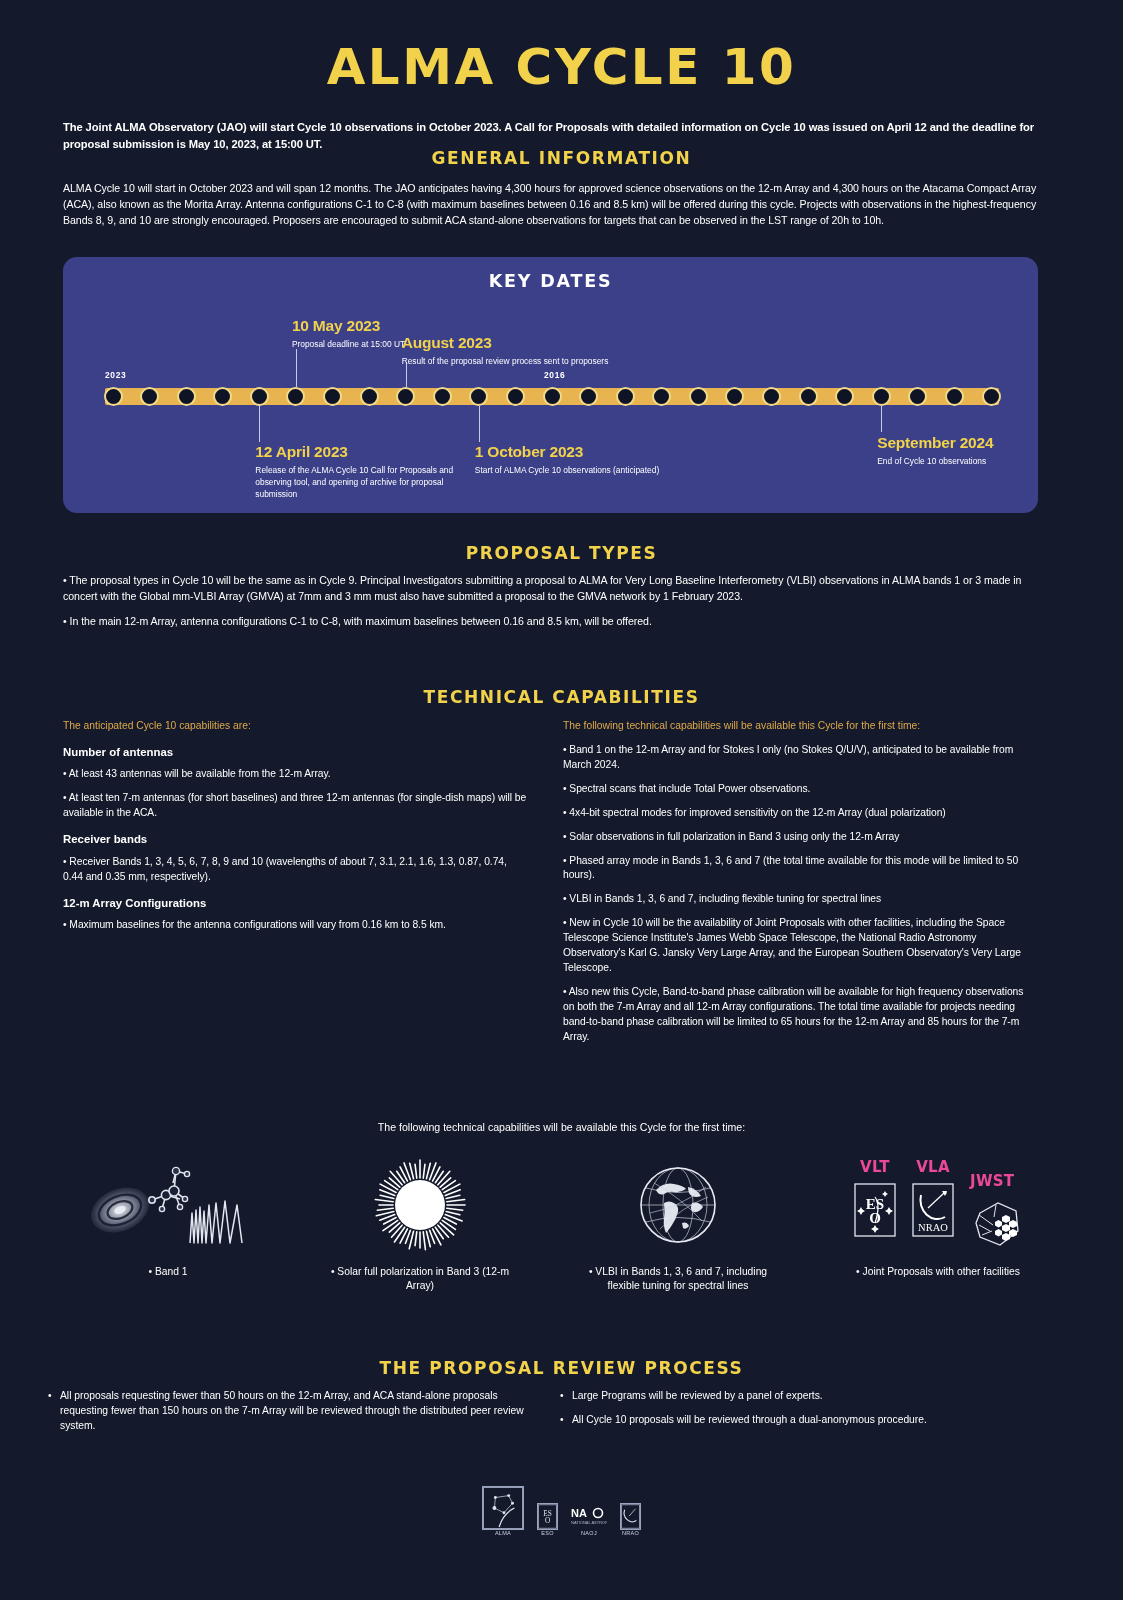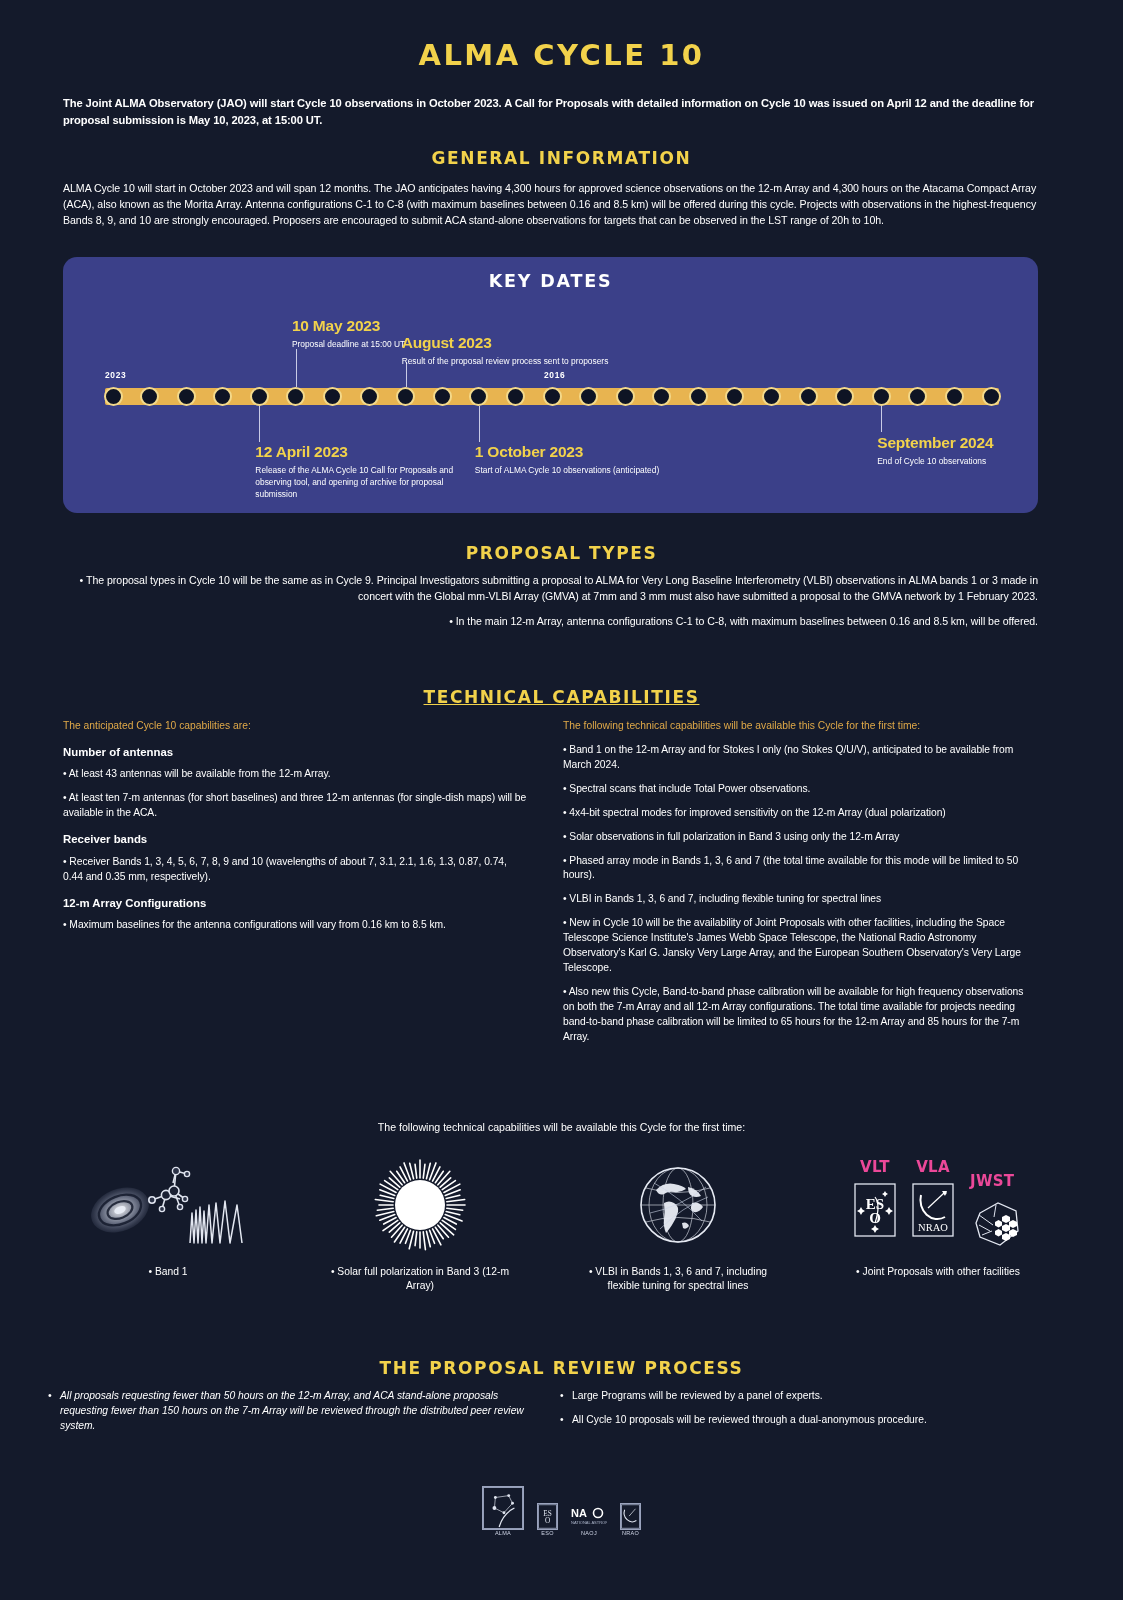--- a/index.html
+++ b/index.html
@@ -10,21 +10,21 @@
     font-family: "Liberation Sans", sans-serif;
     color: #ffffff;
     overflow: hidden;
   }
   .page { position: relative; width: 1123px; height: 1600px; background: #141a2b; }
 
   
   .main-title {
     text-align: center;
     color: #f2d24b;
-    font-size: 29px;
+    font-size: 50px;
     font-weight: bold;
     letter-spacing: 2.5px;
     padding-top: 38px;
     font-family: "DejaVu Sans", sans-serif;
   }
   .lede {
     margin: 23px 63px 0 63px;
     font-size: 11.2px;
     font-weight: bold;
     line-height: 1.55;
@@ -104,21 +104,21 @@
   .ev-desc {
     color: #ffffff;
     font-size: 8.4px;
     line-height: 1.45;
     margin-top: 3px;
     font-weight: 500;
   }
 
   
   .bullets { font-size: 10.6px; line-height: 1.5; }
-  .bullets p { margin-bottom: 9px; letter-spacing: -0.05px; text-align: right; }
+  .bullets p { margin-bottom: 9px; letter-spacing: -0.05px; }
 
   
   .tc-col { position: absolute; width: 466px; font-size: 10.3px; line-height: 1.45; }
   .tc-intro { color: #e0a948; font-size: 10.3px; margin-bottom: 9px; }
   .tc-sub { font-weight: bold; font-size: 11.4px; margin: 10px 0 7px 0; }
   .tc-col p.item { margin-bottom: 9px; letter-spacing: -0.05px; }
 
   
   .icon-cell { position: absolute; text-align: center; }
   .icon-art { height: 105px; display: flex; align-items: center; justify-content: center; }
@@ -214,21 +214,21 @@
         </div>
       </div>
   </div>
 
   <div class="section-head" style="position:absolute; left:0; right:0; top:543px;">PROPOSAL TYPES</div>
   <div class="bullets" style="position:absolute; left:63px; top:573px; width:975px;" id="proposal-types-bullets">
       <p>• The proposal types in Cycle 10 will be the same as in Cycle 9. Principal Investigators submitting a proposal to ALMA for Very Long Baseline Interferometry (VLBI) observations in ALMA bands 1 or 3 made in concert with the Global mm-VLBI Array (GMVA) at  7mm and 3 mm must also have submitted a proposal to the GMVA network by 1 February 2023.</p>
       <p>• In the main 12-m Array, antenna configurations C-1 to C-8, with maximum baselines between 0.16 and 8.5 km, will be offered.</p>
     </div>
 
-  <div class="section-head" style="position:absolute; left:0; right:0; top:687px;text-decoration:underline;">TECHNICAL CAPABILITIES</div>
+  <div class="section-head" style="position:absolute; left:0; right:0; top:687px;">TECHNICAL CAPABILITIES</div>
 
   <div class="tc-col" style="left:63px; top:719px;">
     <div class="tc-intro">The anticipated Cycle 10 capabilities are:</div>
     <div id="tc-left-groups">
         <div class="tc-sub">Number of antennas</div>
         <p class="item">• At least 43 antennas will be available from the 12-m Array.</p>
         <p class="item">• At least ten 7-m antennas (for short baselines) and three 12-m antennas (for single-dish maps) will be available in the ACA.</p>
         <div class="tc-sub">Receiver bands</div>
         <p class="item">• Receiver Bands 1, 3, 4, 5, 6, 7, 8, 9 and 10 (wavelengths of about 7, 3.1, 2.1, 1.6, 1.3, 0.87, 0.74, 0.44 and 0.35 mm, respectively).</p>
         <div class="tc-sub">12-m Array Configurations</div>
@@ -433,21 +433,21 @@
               <path d="M26 8 l-2 12"></path>
             </g>
           </svg>
         </div>
       </div>
     </div>
     <div class="icon-cap">• Joint Proposals with other facilities</div>
   </div>
 
   <div class="section-head" style="position:absolute; left:0; right:0; top:1358px;">THE PROPOSAL REVIEW PROCESS</div>
-  <div class="rev-col" id="rev-left" style="left:48px; top:1388px; width:490px;font-style:italic;">
+  <div class="rev-col" id="rev-left" style="left:48px; top:1388px; width:490px;">
       <p>All proposals requesting fewer than 50 hours on the 12-m Array, and ACA stand-alone proposals requesting fewer than 150 hours on the 7-m Array will be reviewed through the distributed peer review system.</p>
     </div>
   <div class="rev-col" id="rev-right" style="left:560px; top:1388px; width:470px;">
       <p>Large Programs will be reviewed by a panel of experts.</p>
       <p>All Cycle 10 proposals will be reviewed through a dual-anonymous procedure.</p>
     </div>
 
   <div class="footer-logos">
     <div>
       <svg class="logo-box" width="42" height="44" viewBox="0 0 42 44">

